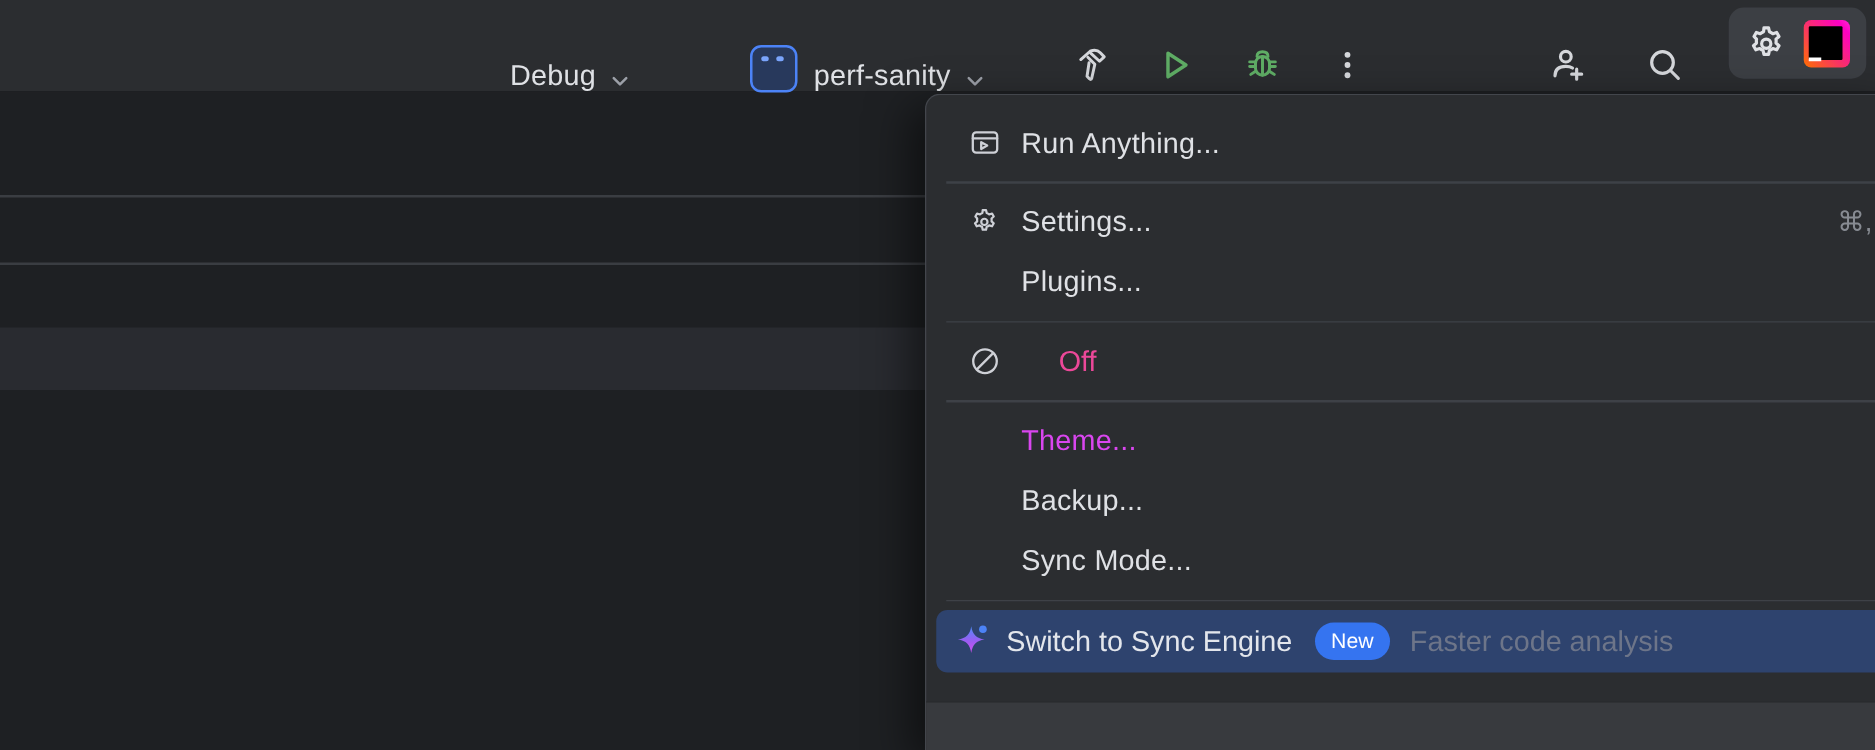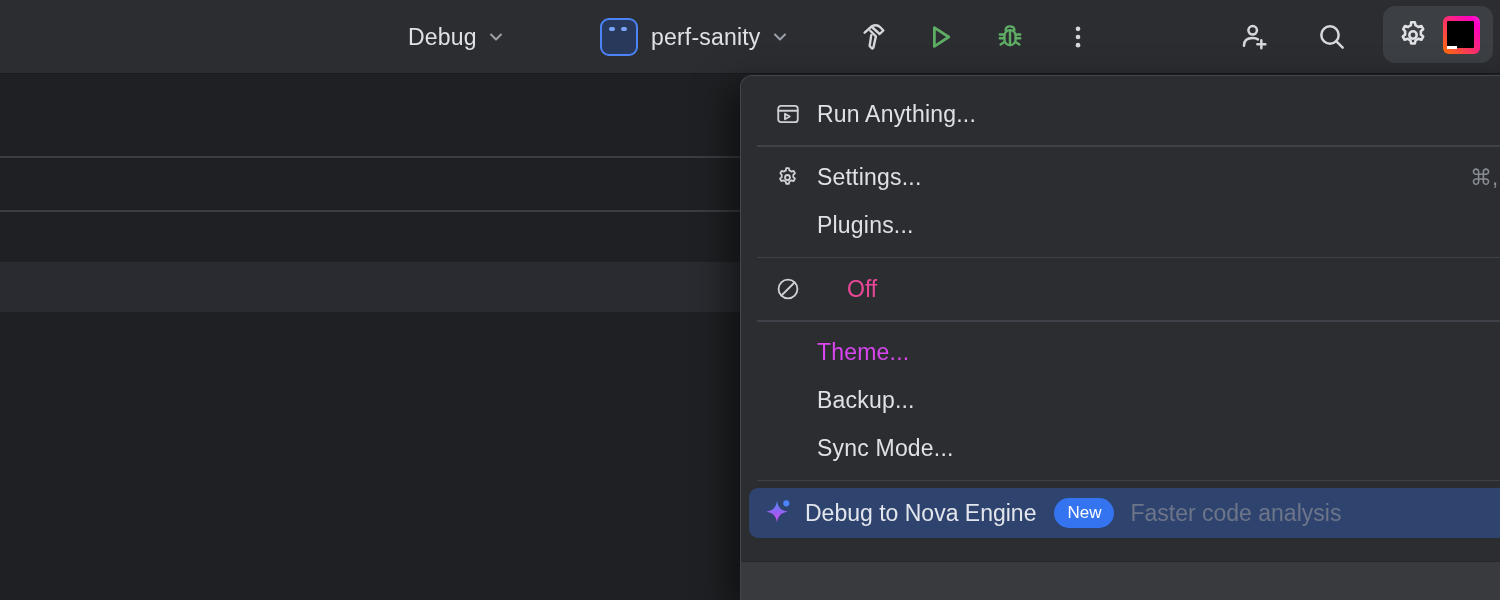--- a/index.html
+++ b/index.html
@@ -9,21 +9,21 @@
     background:#1e2023;
     font-family:"Liberation Sans", sans-serif;
     -webkit-font-smoothing:antialiased;
   }
 
   
   .toolbar {
     position:absolute; top:0; left:0; width:1500px; height:74px;
     background:#2b2d30; border-bottom:1px solid #1a1b1e;
   }
-  .tb-abs { position:absolute; top:0; height:74px; display:flex; align-items:center; }
+  .tb-abs { position:absolute; top:0; height:74px; display:flex; align-items:flex-end; }
   .tb-text { color:#dfe1e5; font-size:23px; font-weight:500; letter-spacing:.2px; }
   .chev { margin-left:10px; display:flex; }
   .icon-btn { width:44px; height:44px; display:flex; align-items:center; justify-content:center;
               border-radius:8px; background:transparent; border:none; cursor:pointer; }
   .runcfg-box {
     position:relative; width:38px; height:38px; border-radius:9px;
     border:2.5px solid #4c83f7; background:#28395c; margin-right:13px;
   }
   .runcfg-box .dash { position:absolute; top:7px; width:6px; height:4px; border-radius:2px; background:#7aa4fc; }
   .runcfg-box .dash.d1 { left:7px; } .runcfg-box .dash.d2 { left:19px; }
@@ -269,21 +269,21 @@
               <linearGradient id="sparkGrad" x1="0" y1="0" x2="0" y2="1">
                 <stop offset="0%" stop-color="#4e8cf8"></stop>
                 <stop offset="55%" stop-color="#9a5df2"></stop>
                 <stop offset="100%" stop-color="#d44ef0"></stop>
               </linearGradient>
             </defs>
             <path d="M10.5 3 C11.3 8 13.5 10.2 18.5 11 C13.5 11.8 11.3 14 10.5 19 C9.7 14 7.5 11.8 2.5 11 C7.5 10.2 9.7 8 10.5 3 Z" fill="url(#sparkGrad)"></path>
             <circle cx="17.5" cy="4.8" r="2.3" fill="#4c83f7"></circle>
           </svg>
         </span>
-        <span class="label">Debug to Nova Engine</span>
+        <span class="label">Switch to Sync Engine</span>
         <span class="badge-new">New</span>
         <span class="nova-hint">Faster code analysis</span>
       </div>
 
     </div>
     <div class="popup-footer"></div>
   </div>
 
 </div>
 

